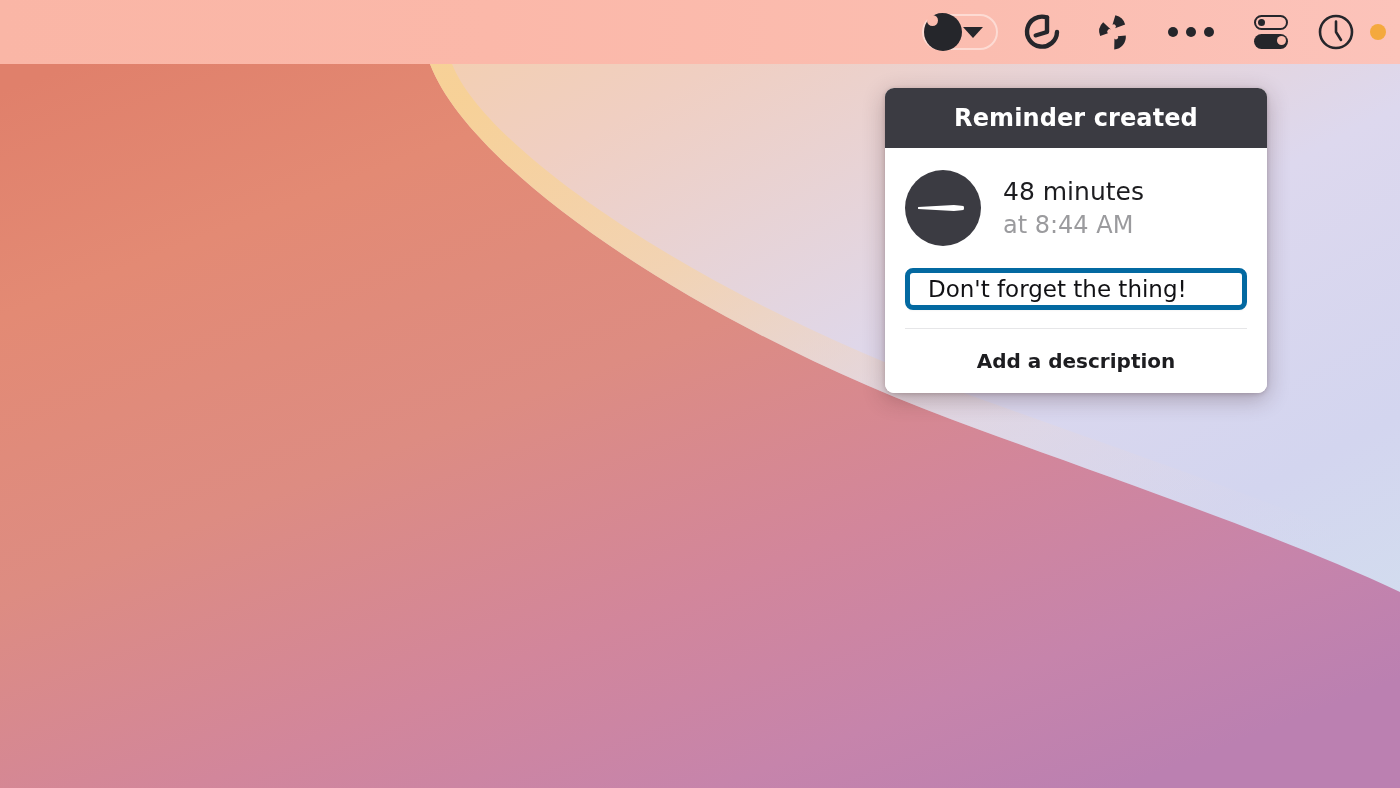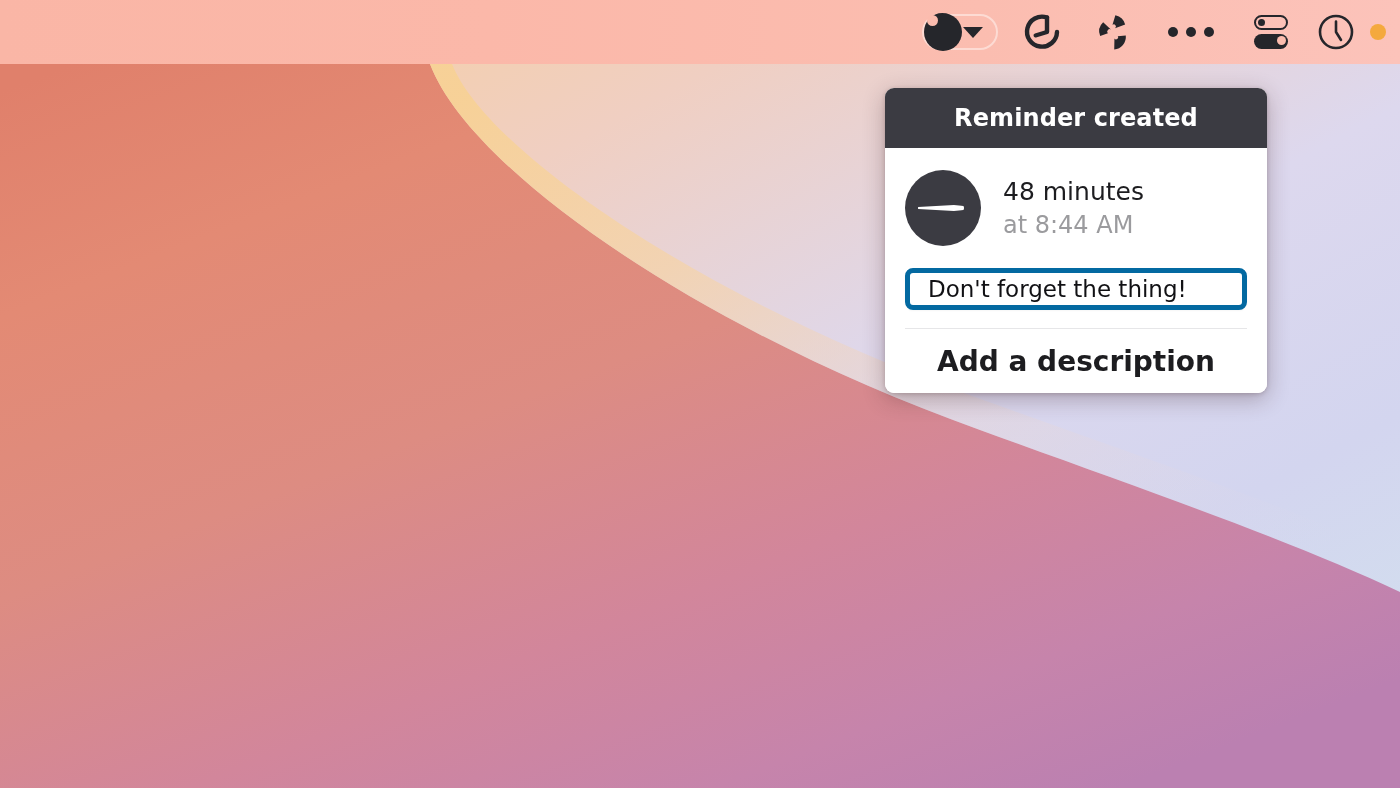--- a/index.html
+++ b/index.html
@@ -238,21 +238,21 @@
     margin-top: 18px;
     height: 1px;
     background: #e6e6e8;
   }
   #add-description {
     height: 64px;
     display: flex;
     align-items: center;
     justify-content: center;
     background: #ffffff;
-    font-size: 28px;
+    font-size: 20px;
     font-weight: bold;
     color: #1d1d20;
     cursor: pointer;
   }
 </style>
 </head>
 <body>
 
 <div id="desktop">
 

